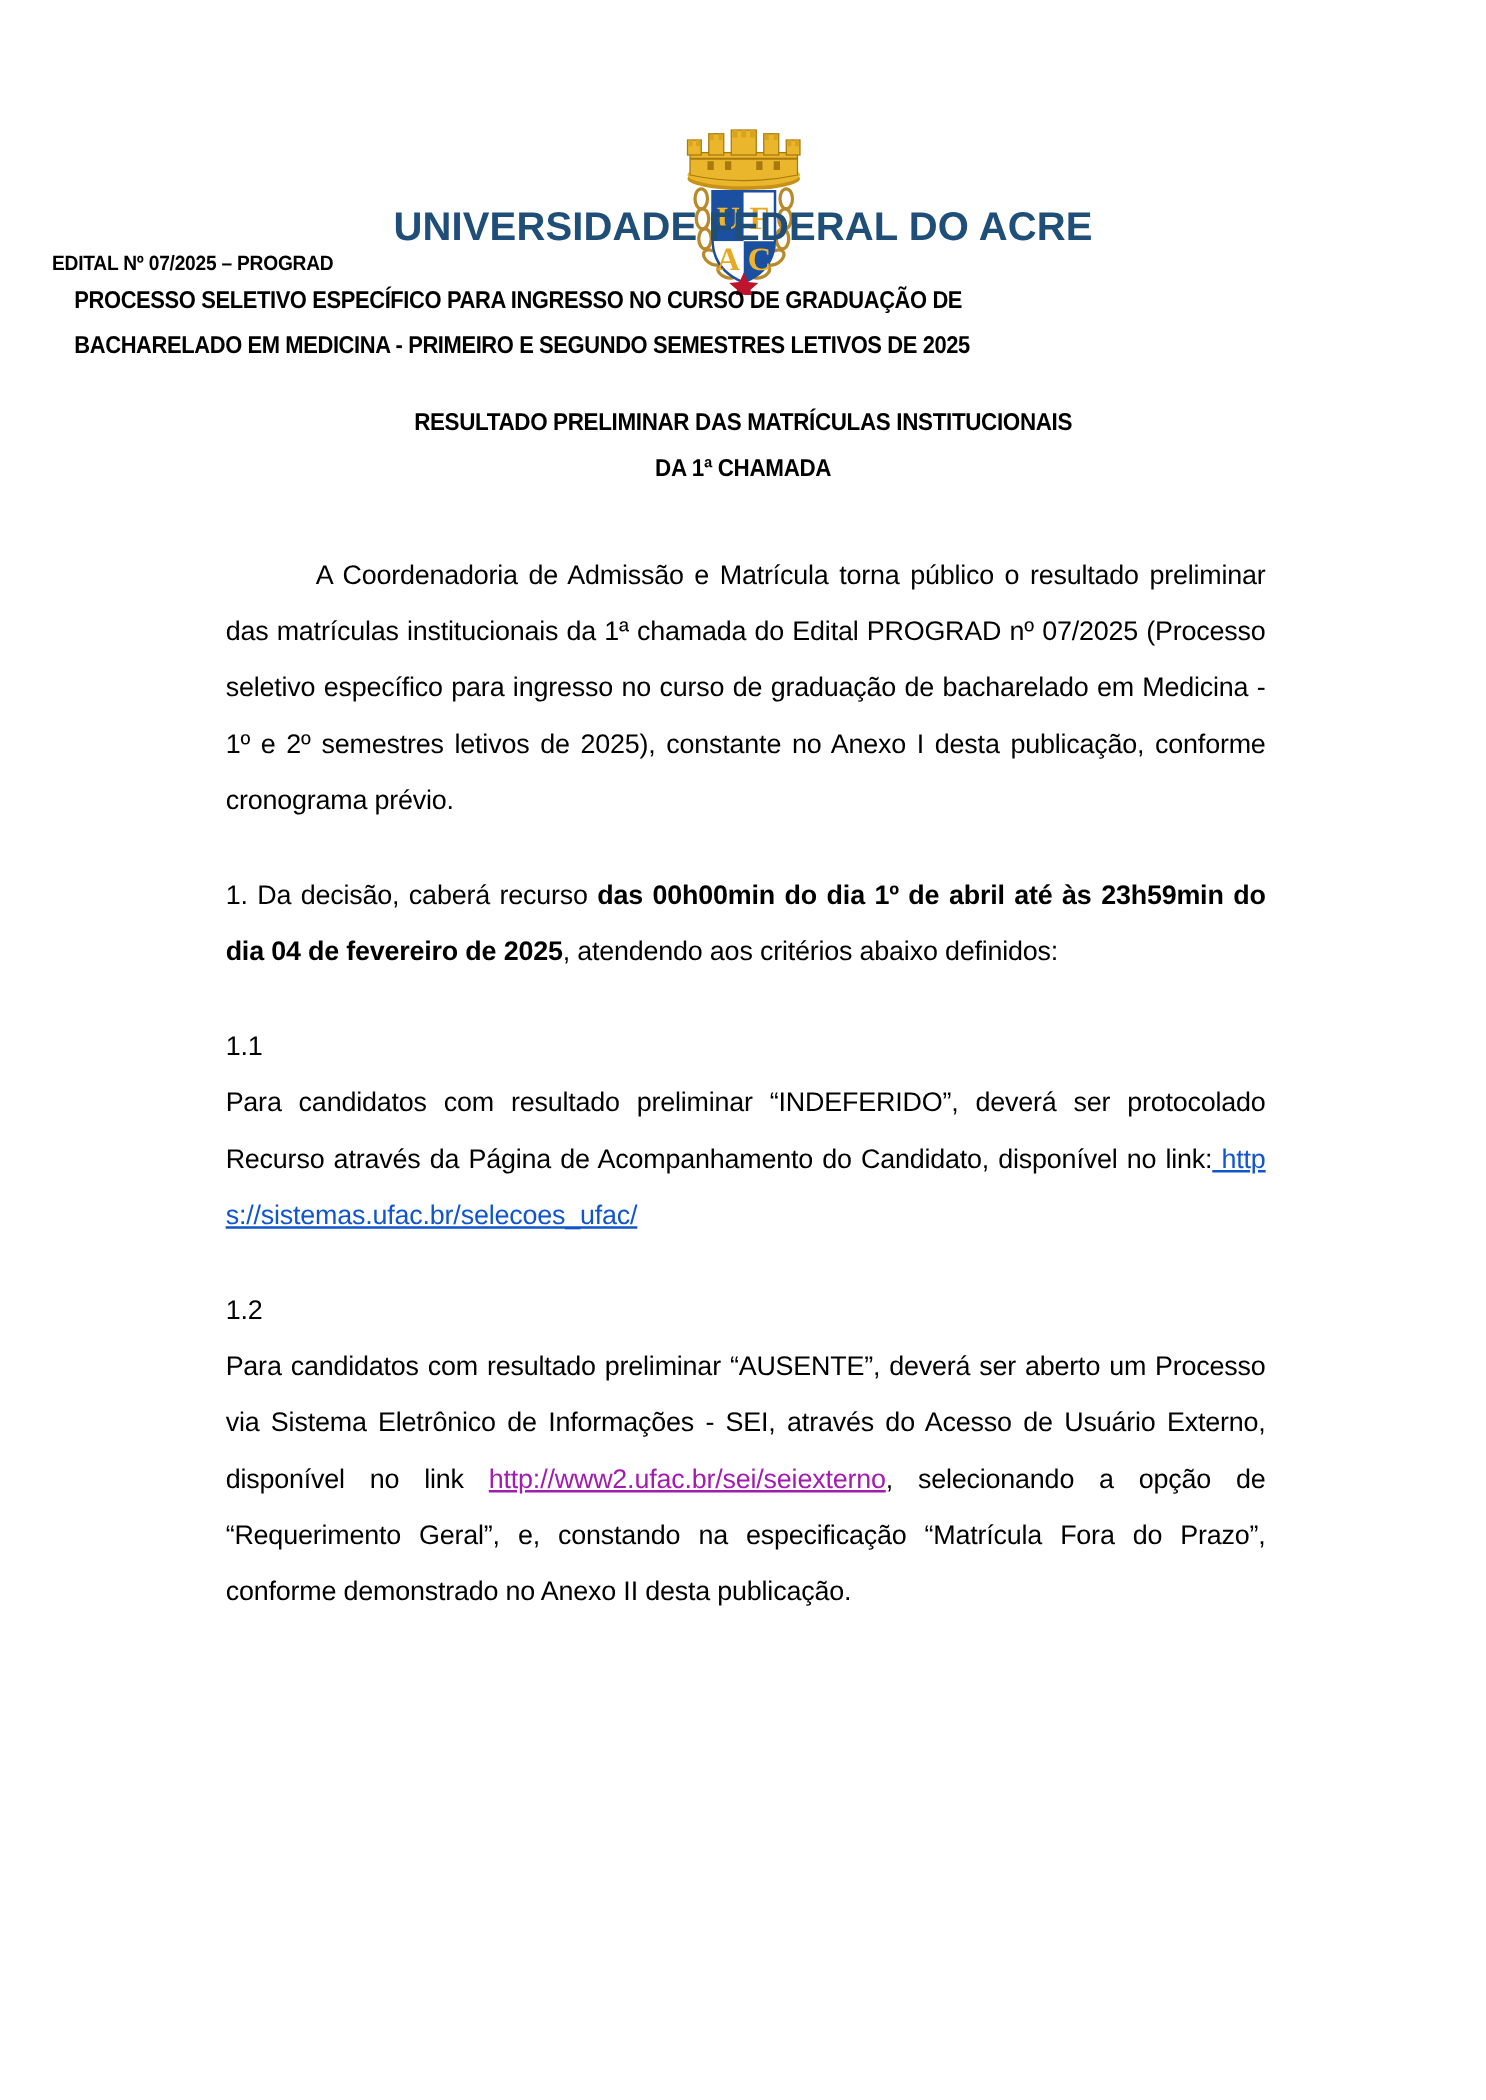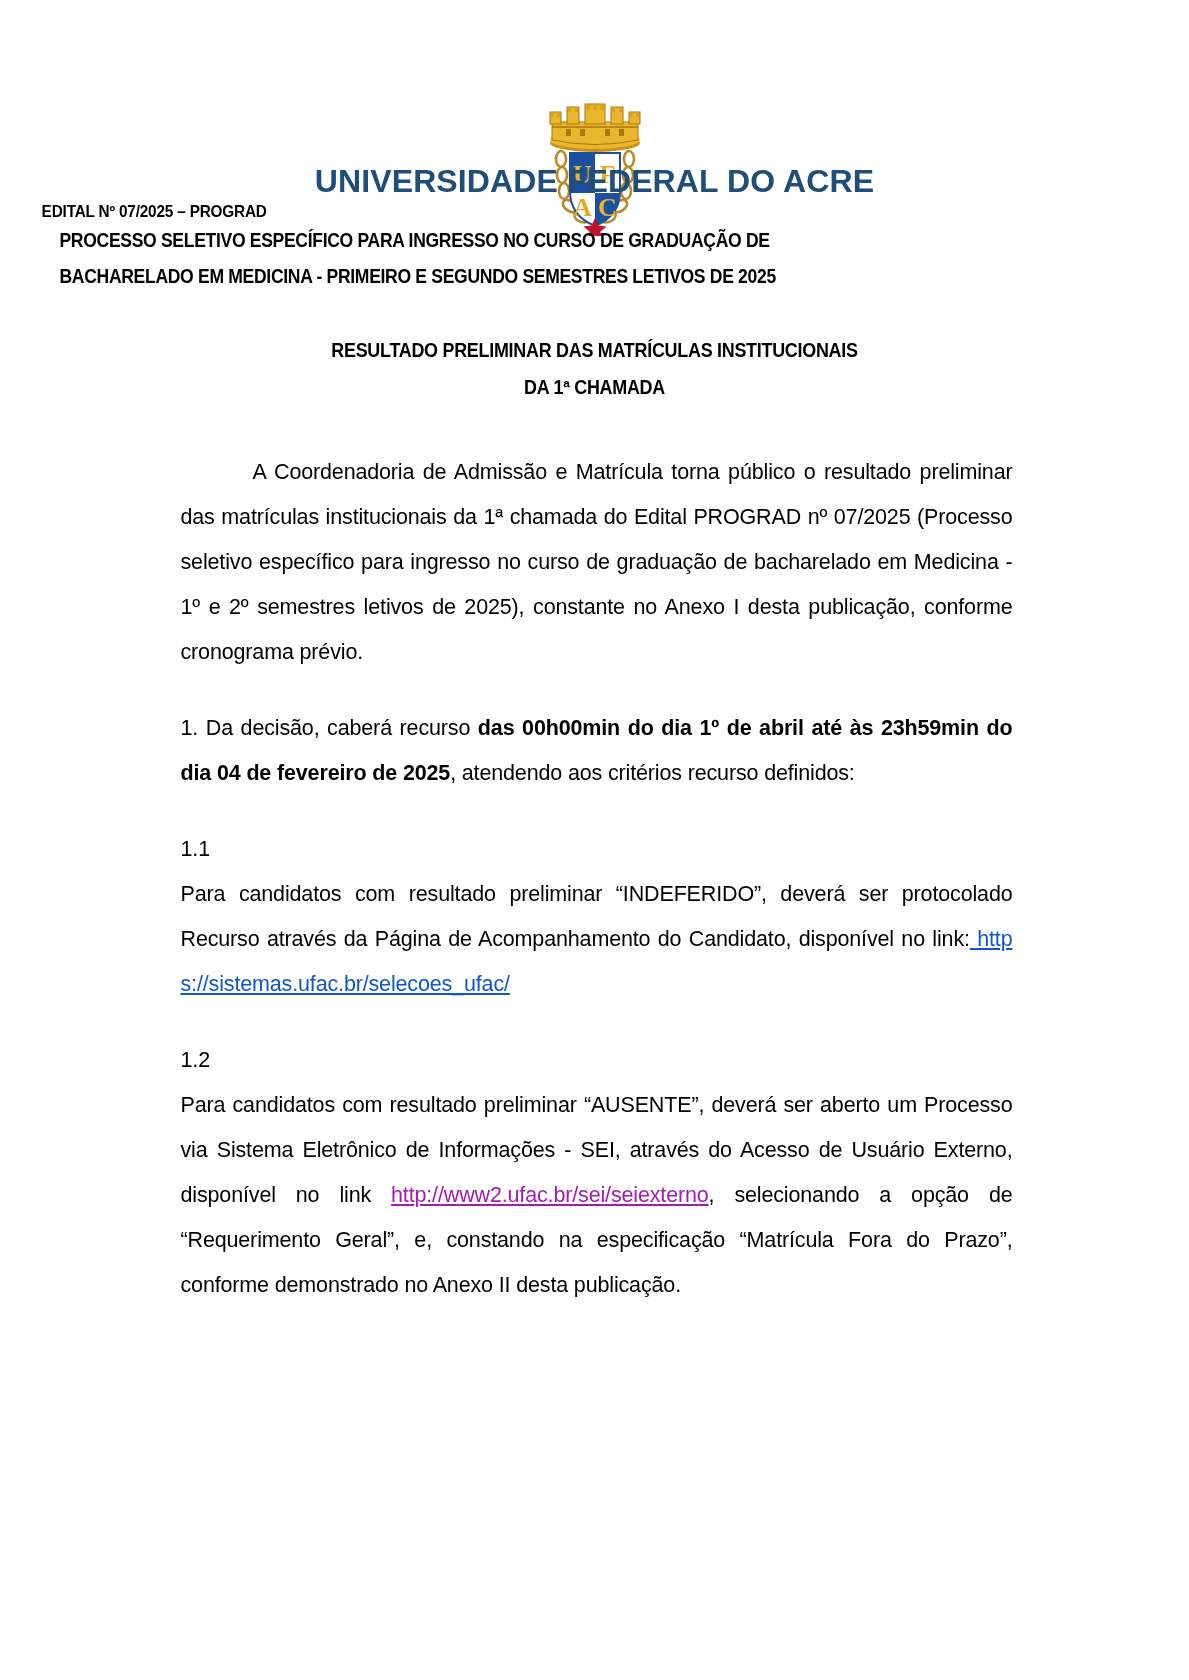--- a/index.html
+++ b/index.html
@@ -66,21 +66,21 @@
     font-size: 19.5px;
     line-height: 36px;
     letter-spacing: -0.35px;
     transform: scaleX(0.90);
     transform-origin: center;
     white-space: nowrap;
   }
 
   .subtitle-block {
     text-align: center;
-    margin-top: 38px;
+    margin-top: 26px;
     font-family: "Liberation Sans", sans-serif;
   }
   .subtitle-line {
     font-weight: bold;
     font-size: 19.5px;
     line-height: 37px;
     letter-spacing: -0.3px;
     transform: scaleX(0.92);
     transform-origin: center;
     white-space: nowrap;
@@ -234,21 +234,21 @@
   <div class="subtitle-block">
     <div class="subtitle-line">RESULTADO PRELIMINAR DAS MATRÍCULAS INSTITUCIONAIS</div>
     <div class="subtitle-line">DA 1ª CHAMADA</div>
   </div>
 
   <div class="body-block">
 
     <p class="para indent">A Coordenadoria de Admissão e Matrícula torna público o resultado preliminar das matrículas institucionais da 1ª chamada do Edital PROGRAD nº 07/2025 (Processo seletivo específico para ingresso no curso de graduação de bacharelado em Medicina - 1º e 2º semestres letivos de 2025), constante no Anexo I desta publicação, conforme cronograma prévio.</p>
 
     <p class="para spaced">
-      <span>1. Da decisão, caberá recurso </span><b class="strong">das 00h00min do dia 1º de abril até às 23h59min do dia 04 de fevereiro de 2025</b><span>, atendendo aos critérios recurso definidos:</span>
+      <span>1. Da decisão, caberá recurso </span><b class="strong">das 00h00min do dia 1º de abril até às 23h59min do dia 04 de fevereiro de 2025</b><span>, atendendo aos critérios abaixo definidos:</span>
     </p>
 
     <div class="item">
       <span class="num">1.1</span>
       <span class="body"><span>Para candidatos com resultado preliminar “INDEFERIDO”, deverá ser protocolado Recurso através da Página de Acompanhamento do Candidato, disponível no link:</span><a class="link" href="#"> https://sistemas.ufac.br/selecoes_ufac/</a></span>
     </div>
 
     <div class="item">
       <span class="num">1.2</span>
       <span class="body"><span>Para candidatos com resultado preliminar “AUSENTE”, deverá ser aberto um Processo via Sistema Eletrônico de Informações - SEI, através do Acesso de Usuário Externo, disponível no link </span><a class="link navy" href="#">http://www2.ufac.br/sei/seiexterno</a><span>, selecionando a opção de “Requerimento Geral”, e, constando na especificação “Matrícula Fora do Prazo”, conforme demonstrado no Anexo II desta publicação.</span></span>

